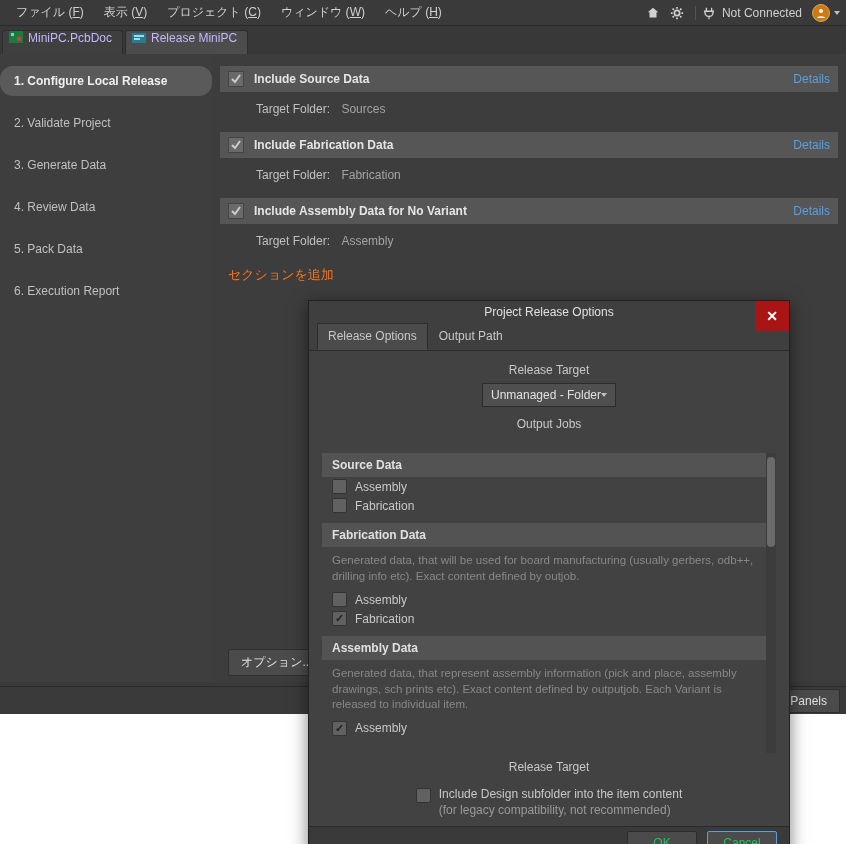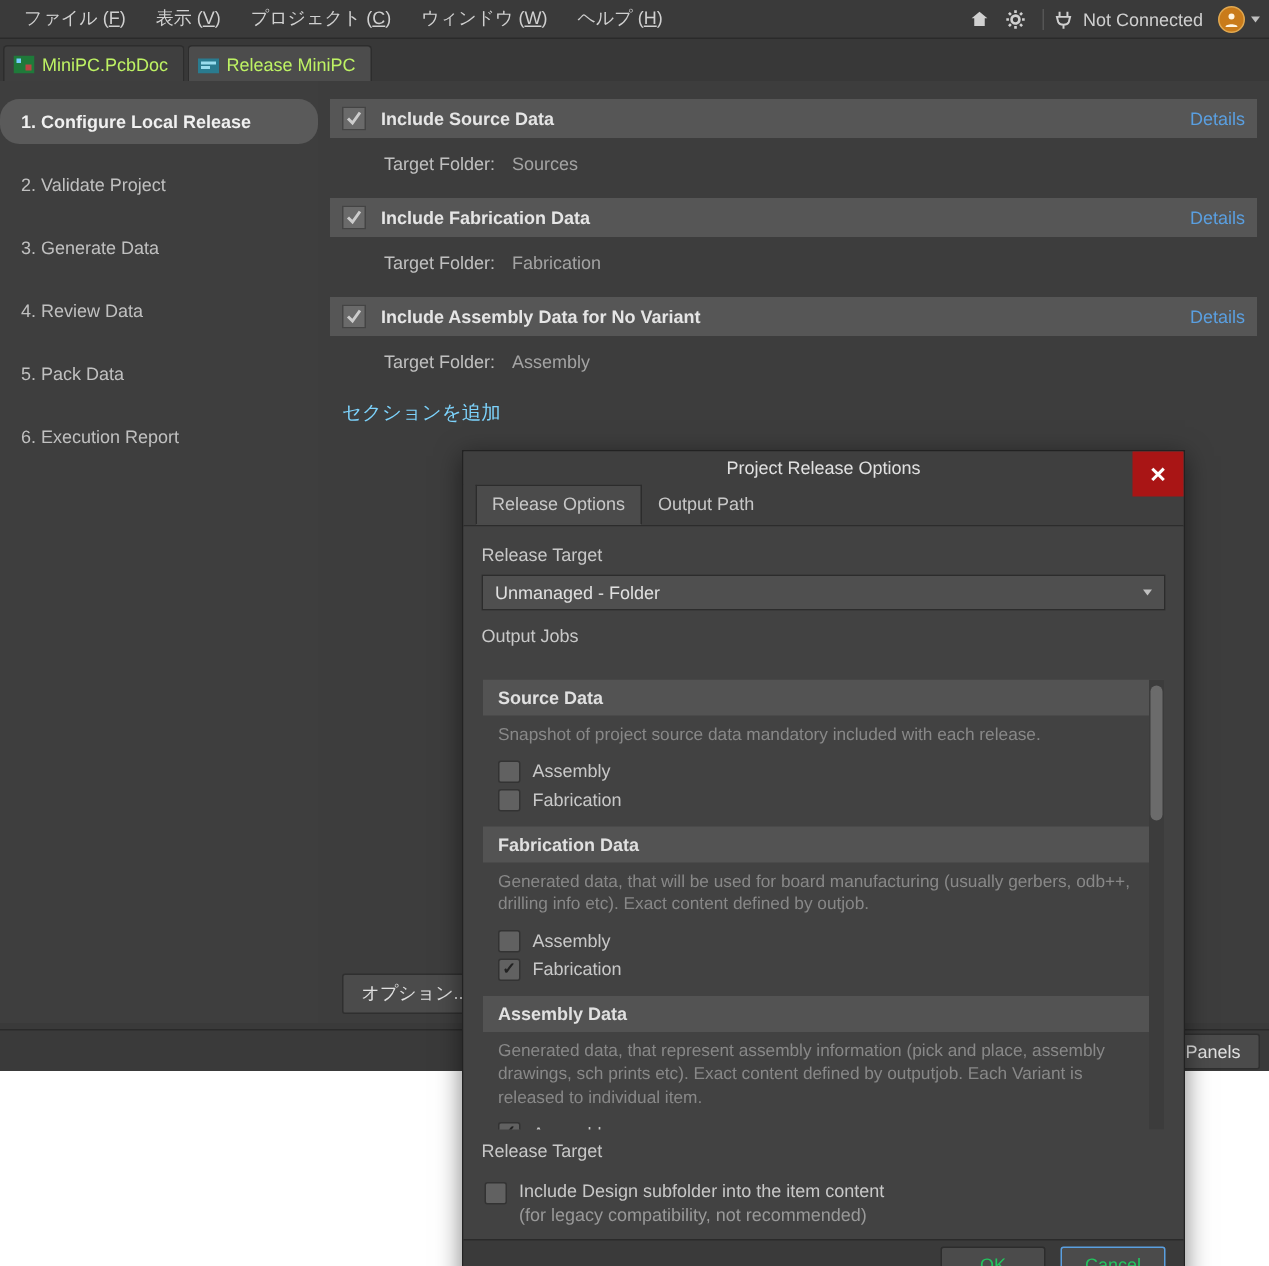--- a/index.html
+++ b/index.html
@@ -49,24 +49,23 @@
     align-items: flex-end;
     padding: 0 2px;
   }
   .doctab {
     height: 24px;
     background: #3f3f3f;
     border: 1px solid #2d2d2d;
     border-bottom: none;
     border-radius: 3px 3px 0 0;
     display: flex;
-    align-items: center;
     gap: 5px;
     padding: 0 10px 0 6px;
-    color: #bef264;
+    color: #c4b5fd;
     margin-right: 2px;
     font-size: 12px;
   }
   .doctab.active { background: #4c4c4c; }
   .doc-icon { width:14px; height:12px; }
 
   .body-area {
     display: flex;
     height: 628px;
     background: #3d3d3d;
@@ -102,21 +101,21 @@
     margin-bottom: 6px;
   }
   .section-check {
     width:16px; height:16px; background:#6a6a6a; border:1px solid #444;
     display:flex; align-items:center; justify-content:center; margin-right:10px;
   }
   .section-title { font-weight:600; flex:1; color:#e5e5e5; }
   .details-link { color:#5a9fe0; cursor:pointer; }
   .target-row { padding: 4px 8px 16px 36px; color:#c0c0c0; }
   .target-link { color:#a3a3a3; margin-left: 8px; }
-  .add-section { color:#7dd3fc; padding: 2px 8px; font-size: 13px; }
+  .add-section { color:#f97316; padding: 2px 8px; font-size: 13px; }
 
   .bottom-bar {
     position: absolute;
     bottom: 32px;
     left: 212px;
     right: 0;
     height: 40px;
     display:flex;
     align-items:center;
     padding: 0 16px;
@@ -167,21 +166,21 @@
     color:#fff; font-size:14px; font-weight:bold;
   }
   .dlg-tabs {
     display:flex; padding: 0 8px; border-bottom:1px solid #2c2c2c;
     background:#3f3f3f;
   }
   .dlg-tab { padding:5px 10px 6px; color:#c8c8c8; border:1px solid transparent; }
   .dlg-tab.active { background:#4b4b4b; border:1px solid #2c2c2c; border-bottom-color:#4b4b4b; }
   .dlg-content {
     flex:1; padding: 8px 12px; background:#424242;
-    display:flex; flex-direction:column;
+    display:flex; flex-direction:column;align-items:center;
   }
   .dlg-label { color:#c8c8c8; margin: 4px 0 6px 0; }
   .dlg-select {
     background:#4f4f4f; border:1px solid #2c2c2c; height:24px;
     display:flex; align-items:center; justify-content:space-between;
     padding:0 8px; color:#e0e0e0;
   }
   .jobs-scroll {
     margin-top:15px; border:1px solid #2c2c2c00; position:relative;
     height: 302px; overflow:hidden;
@@ -377,21 +376,20 @@
     <div class="dlg-label">Release Target</div>
     <div class="dlg-select">
       <span>Unmanaged - Folder</span>
       <div class="caret"></div>
     </div>
 
     <div class="dlg-label" style="margin-top:10px">Output Jobs</div>
 
     <div class="jobs-scroll">
       <div class="job-header">Source Data</div>
-      <div class="job-desc">Snapshot of project source data mandatory included with each release.</div>
       <div class="chk-row">
         <div class="chk"></div>
         <span>Assembly</span>
       </div>
       <div class="chk-row">
         <div class="chk"></div>
         <span>Fabrication</span>
       </div>
 
       <div class="job-header" style="margin-top:8px">Fabrication Data</div>

